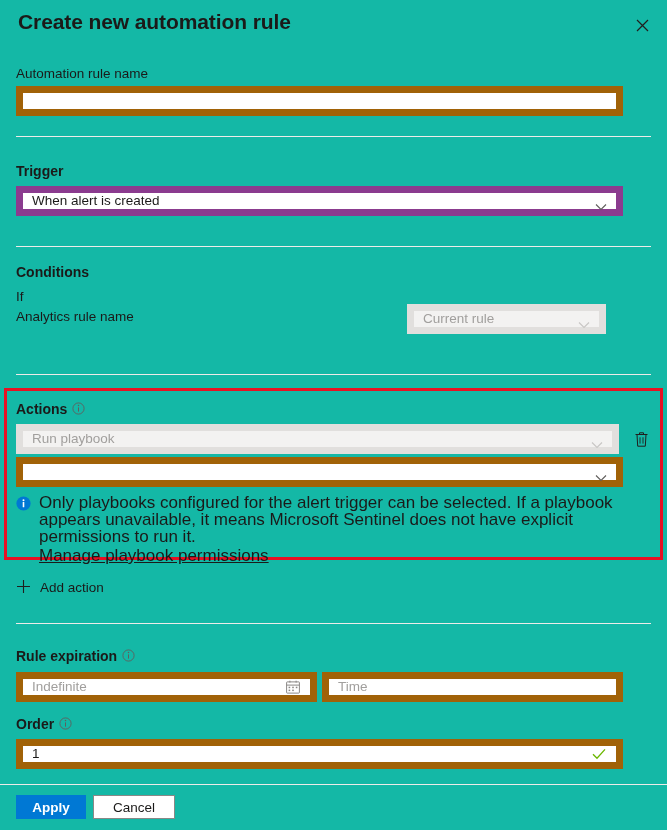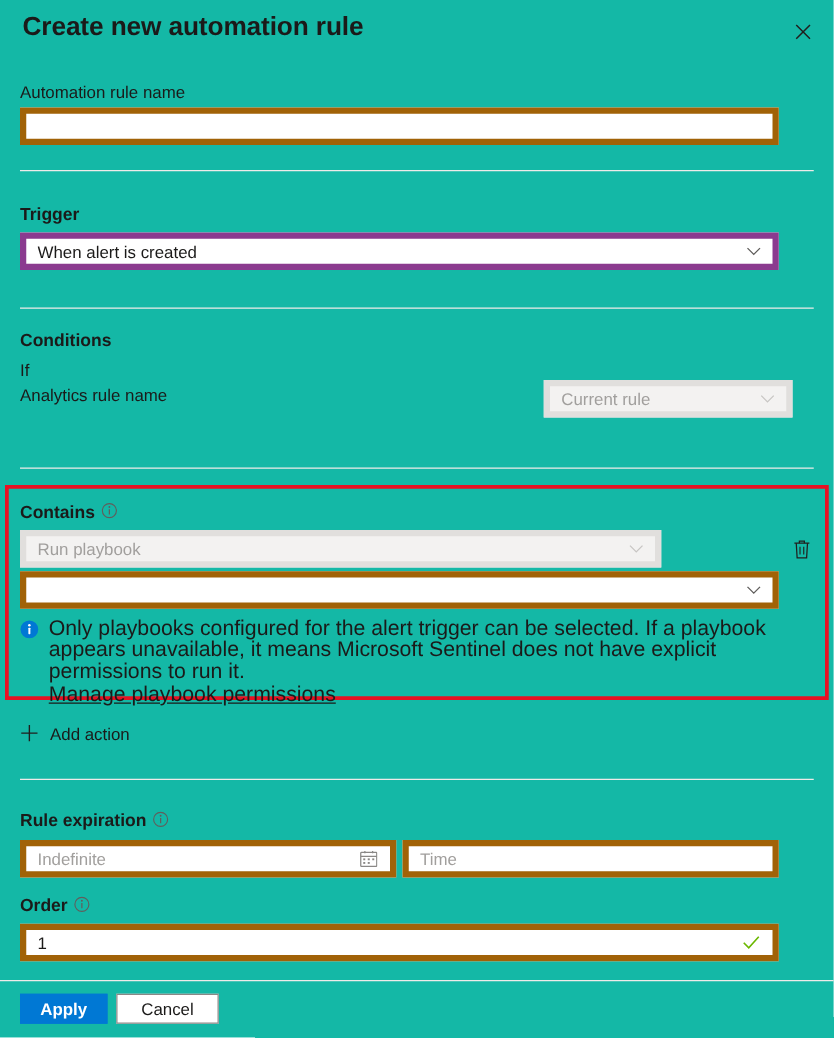--- a/index.html
+++ b/index.html
@@ -52,23 +52,23 @@
   .plain-label {
     position: absolute;
     font-size: 13.5px; font-weight: 400;
     color: #1b1a19;
     white-space: nowrap;
   }
 
   .field {
     position: absolute;
     height: 30px;
-    border: 5px solid #a16207;
+    border: 7px solid #a16207;
     background: #ffffff;
-    display: flex; align-items: center;
+    display: flex; 
     font-size: 13.5px;
     color: #1b1a19;
     padding: 0 8px 0 9px;
     cursor: text;
   }
   .field.select { cursor: pointer; padding-right: 4px; }
   .field .val { flex: 1 1 auto; overflow: hidden; white-space: nowrap; }
   .field .ph { color: #a19f9d; }
   .field.purple { border-color: #8b3b8f; }
   .field.disabled {
@@ -207,44 +207,44 @@
         </svg>
     </span>
   </div>
 
   <div class="divider" style="top:246px;"></div>
 
   <div class="sect-label" style="left:16px; top:264px;">Conditions</div>
   <div class="plain-label" style="left:16px; top:289px;">If</div>
   <div class="plain-label" style="left:16px; top:309px;">Analytics rule name</div>
 
-  <div class="field select disabled" style="left:435px; top:304px; width:199px;">
+  <div class="field select disabled" style="left:407px; top:304px; width:199px;">
     <span class="val">Current rule</span>
     <span class="chev">
       <svg width="12" height="8" viewBox="0 0 12 8">
           <path d="M1 1.5 L6 6.5 L11 1.5" stroke="#c8c6c4" stroke-width="1.1" fill="none"></path>
         </svg>
     </span>
   </div>
 
   <div class="divider" style="top:374px;"></div>
 
   <div class="redbox"></div>
 
   <div class="sect-label" style="left:16px; top:401px;">
-    <span>Contains</span><span class="info-i">
+    <span>Actions</span><span class="info-i">
         <svg width="13" height="13" viewBox="0 0 13 13">
           <circle cx="6.5" cy="6.5" r="5.6" fill="none" stroke="#605e5c" stroke-width="0.9"></circle>
           <circle cx="6.5" cy="3.6" r="0.75" fill="#605e5c"></circle>
           <path d="M6.5 5.4 L6.5 9.6" stroke="#605e5c" stroke-width="1" fill="none"></path>
         </svg>
       </span>
   </div>
 
-  <div class="field select disabled" style="left:16px; top:424px; width:513px;">
+  <div class="field select disabled" style="left:16px; top:424px; width:603px;">
     <span class="val">Run playbook</span>
     <span class="chev">
       <svg width="12" height="8" viewBox="0 0 12 8">
           <path d="M1 1.5 L6 6.5 L11 1.5" stroke="#c8c6c4" stroke-width="1.1" fill="none"></path>
         </svg>
     </span>
   </div>
   <button class="icon-btn" style="left:627px; top:424px;">
     <svg width="15" height="17" viewBox="0 0 15 17" aria-hidden="true">
       <path d="M1.5 3.5 H13.5" stroke="#201f1e" stroke-width="1" fill="none"></path>

